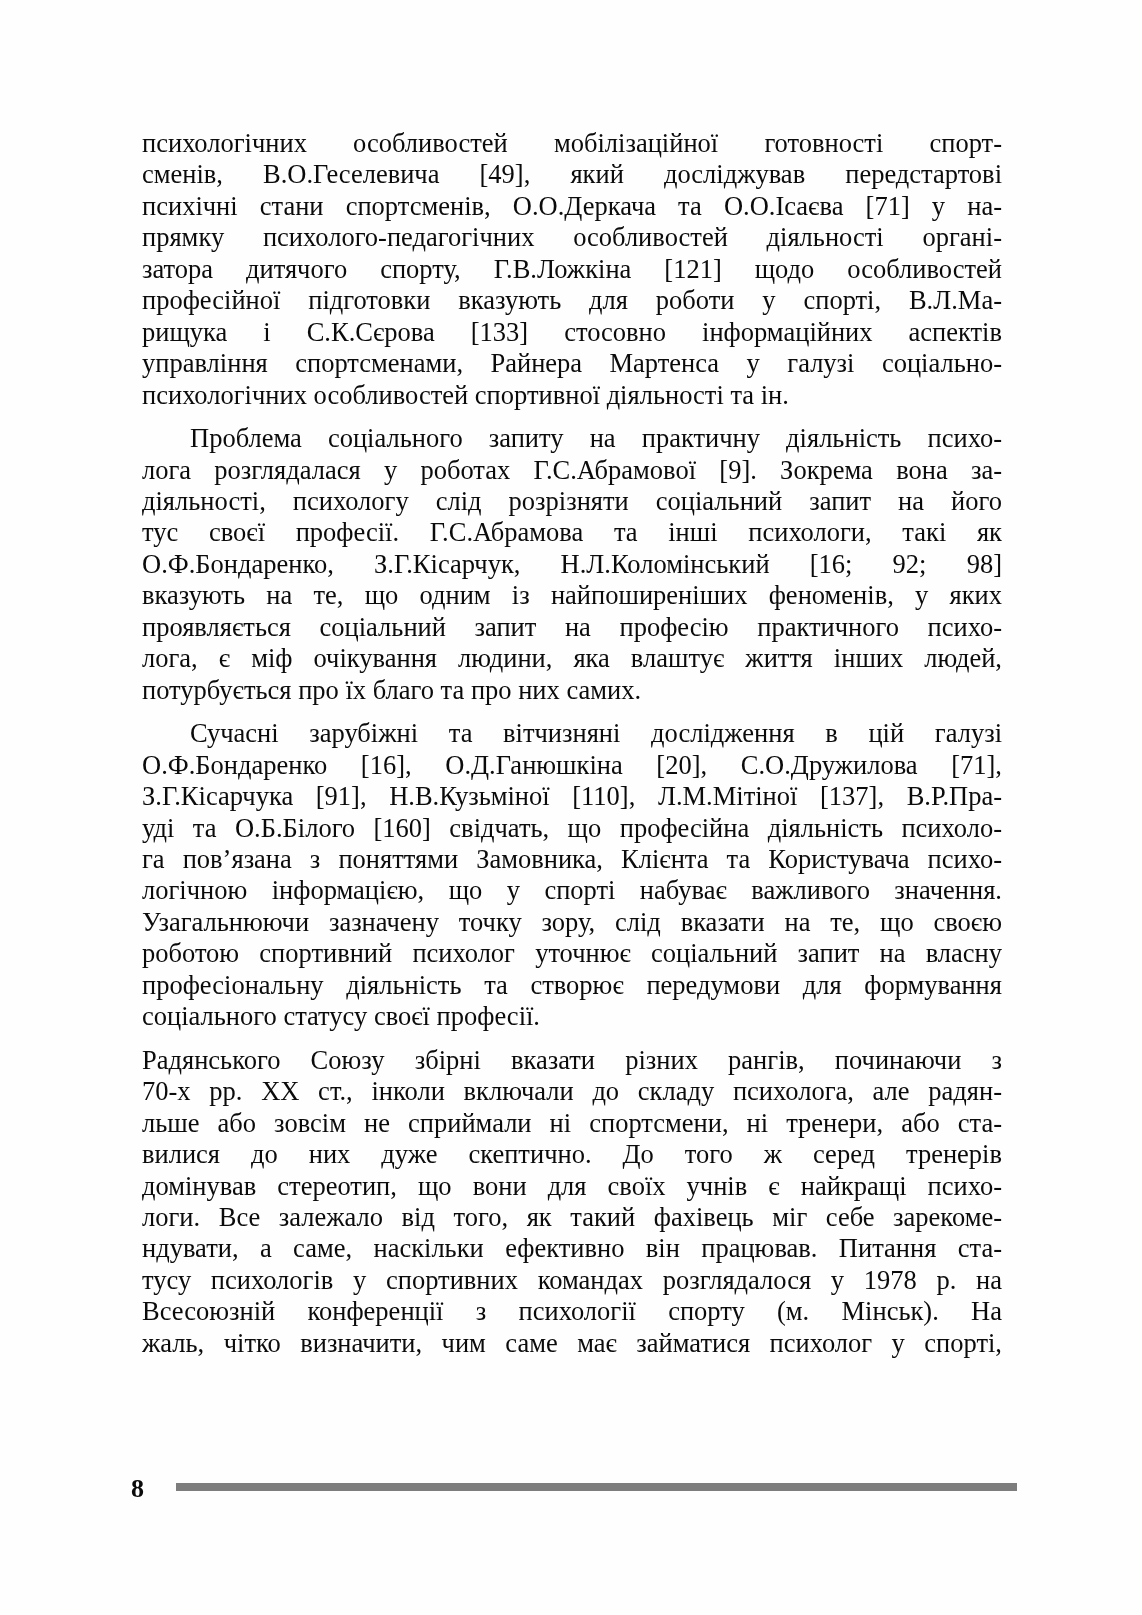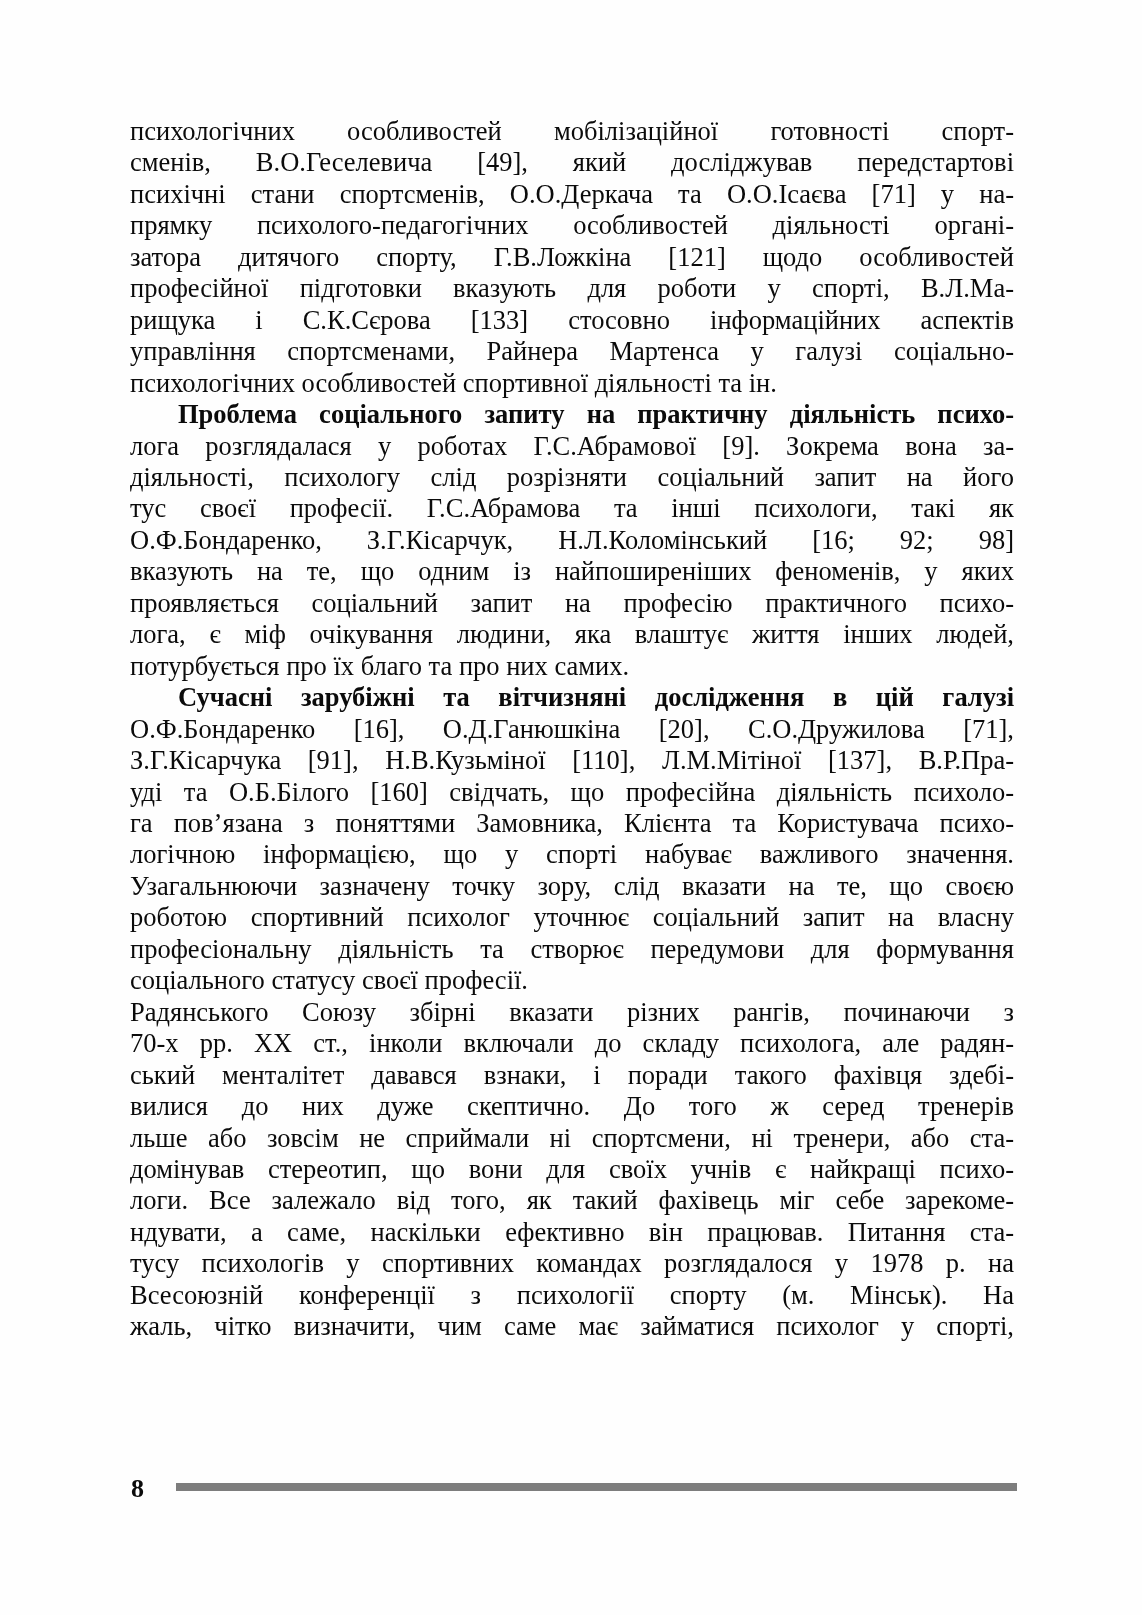--- a/index.html
+++ b/index.html
@@ -21,33 +21,32 @@
   }
   .text-block {
     position: absolute;
     left: 130px;
     top: 116px;
     width: 884px;
     font-size: 26.5px;
     line-height: 31.45px;
   }
   .para {
-    margin: 0;
+    margin: 12px;
   }
   .line {
     text-align: justify;
     text-align-last: justify;
     white-space: normal;
   }
   .line.last-short {
     text-align-last: left;
   }
   .line.indent {
     text-indent: 48px;
-    font-weight: bold;
   }
   .footer {
     position: absolute;
     left: 0;
     top: 1470px;
     width: 1142px;
     height: 40px;
   }
   .page-num {
     position: absolute;
@@ -100,23 +99,22 @@
         <div class="line">га пов’язана з поняттями Замовника, Клієнта та Користувача психо-</div>
         <div class="line">логічною інформацією, що у спорті набуває важливого значення.</div>
         <div class="line">Узагальнюючи зазначену точку зору, слід вказати на те, що своєю</div>
         <div class="line">роботою спортивний психолог уточнює соціальний запит на власну</div>
         <div class="line">професіональну діяльність та створює передумови для формування</div>
         <div class="line last-short">соціального статусу своєї професії.</div>
       </div>
       <div class="para">
         <div class="line">Радянського Союзу збірні вказати різних рангів, починаючи з</div>
         <div class="line">70-х рр. ХХ ст., інколи включали до складу психолога, але радян-</div>
-        <div class="line">ський менталітет давався взнаки, і поради такого фахівця здебі-</div>
+        <div class="line">льше або зовсім не сприймали ні спортсмени, ні тренери, або ста-</div>
         <div class="line">вилися до них дуже скептично. До того ж серед тренерів</div>
-        <div class="line">льше або зовсім не сприймали ні спортсмени, ні тренери, або ста-</div>
         <div class="line">домінував стереотип, що вони для своїх учнів є найкращі психо-</div>
         <div class="line">логи. Все залежало від того, як такий фахівець міг себе зарекоме-</div>
         <div class="line">ндувати, а саме, наскільки ефективно він працював. Питання ста-</div>
         <div class="line">тусу психологів у спортивних командах розглядалося у 1978 р. на</div>
         <div class="line">Всесоюзній конференції з психології спорту (м. Мінськ). На</div>
         <div class="line">жаль, чітко визначити, чим саме має займатися психолог у спорті,</div>
       </div>
     </div>
   <div class="footer">
     <span class="page-num">8</span>

